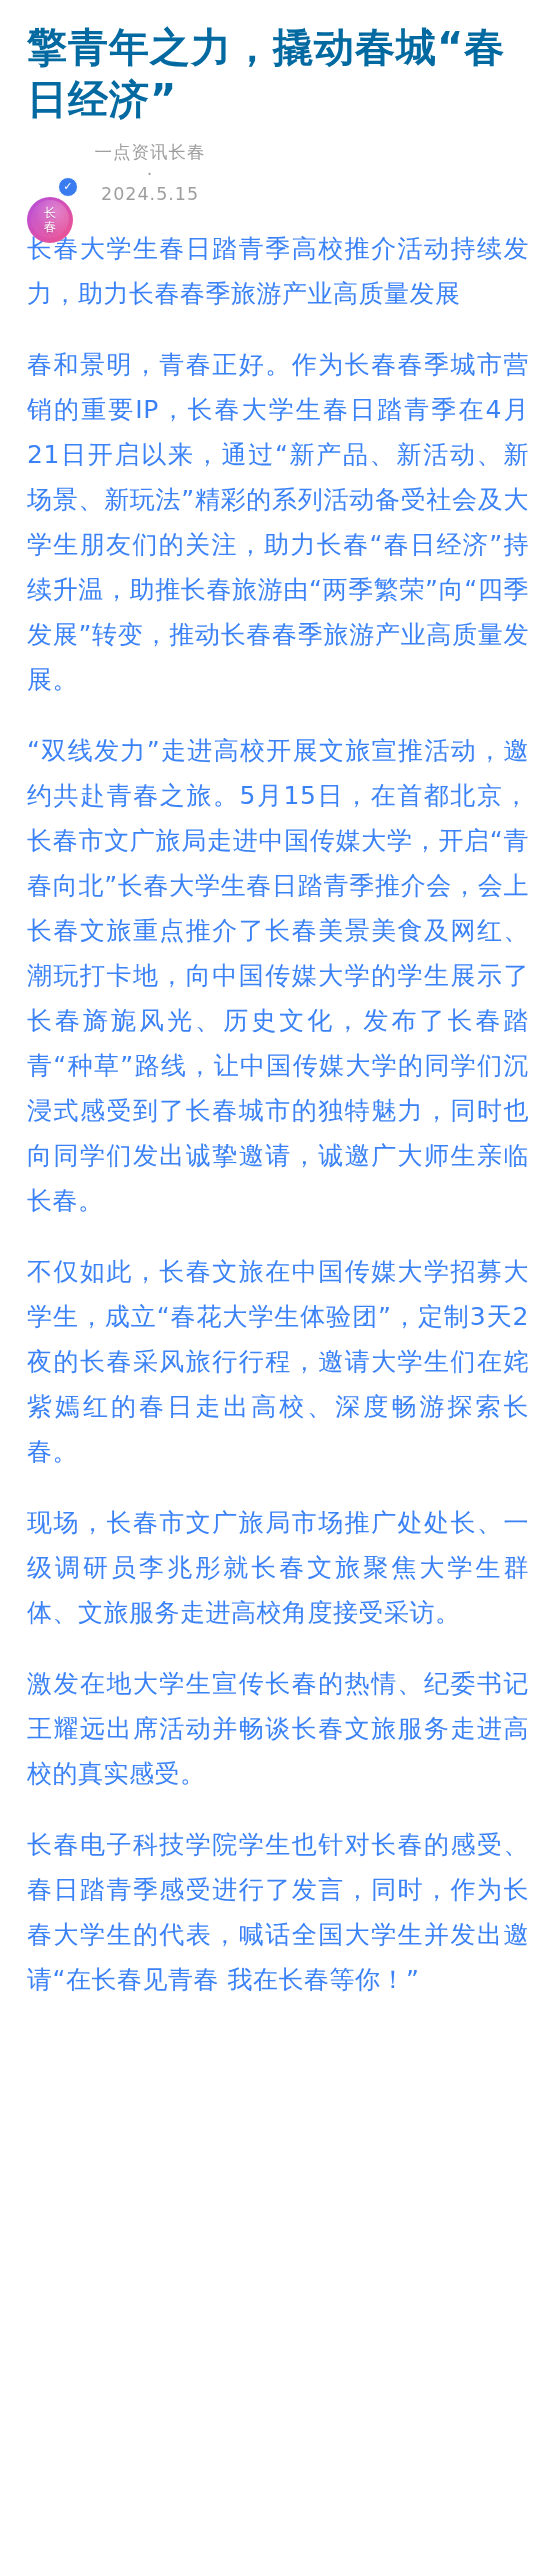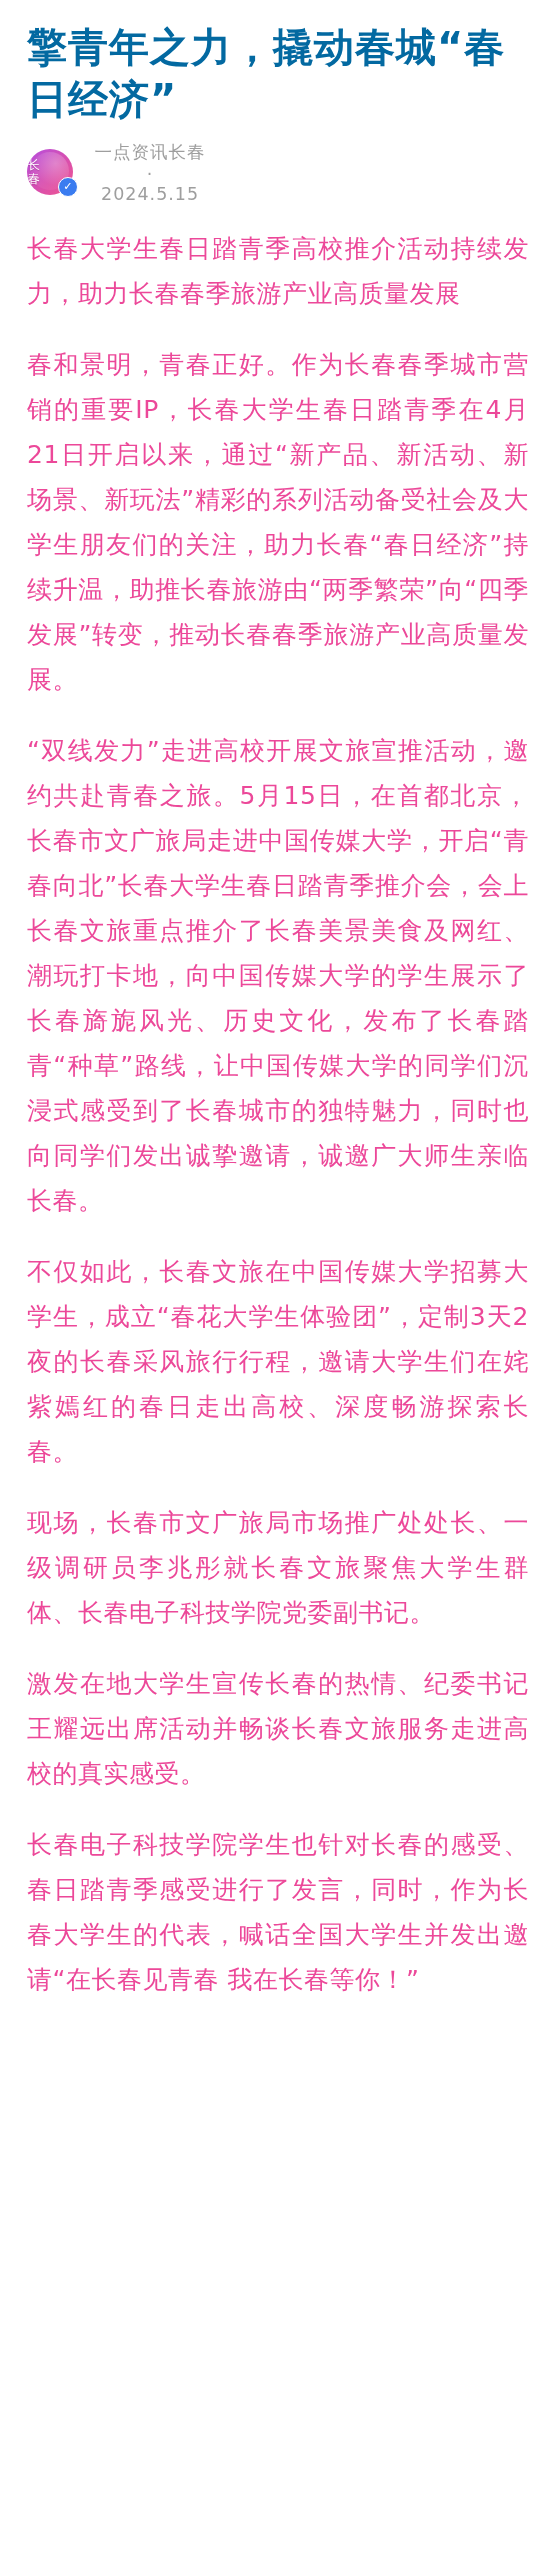--- a/index.html
+++ b/index.html
@@ -36,22 +36,24 @@
     flex: 0 0 auto;
     cursor: pointer;
   }
   .avatar {
     width: 46px;
     height: 46px;
     border-radius: 50%;
     background: linear-gradient(135deg, #b44fe0 0%, #d94fae 55%, #f0568d 100%);
     display: flex;
     align-items: center;
+    justify-content: center;
     position: relative;
     overflow: hidden;
+    margin-top: 48px;
   }
   .avatar::after {
     content: "";
     position: absolute;
     left: 4.1px; top: 3.1px; right: 4.1px; bottom: 5.2px;
     border-radius: 50%;
     background: radial-gradient(circle at 65% 30%, rgba(255,255,255,0.30), rgba(255,255,255,0.06) 60%);
   }
   .avatar-text {
     position: relative;
@@ -92,21 +94,21 @@
   }
   .author-name { cursor: pointer; }
   .meta-sep { margin: 0 11.3px; }
   .article-body { margin-top: 30px; }
   .article-body p {
     font-size: 25px;
     line-height: 45px;
     letter-spacing: 0.5px;
     text-align: justify;
     margin: 16px 0 26px 0;
-    color: #ec4899;
+    color: #3b82f6;
   }
 </style>
 </head>
 <body>
 
 <div class="page">
 
   <h1 class="article-title">擎青年之力，撬动春城“春日经济”</h1>
 
   <div class="author-row">
@@ -122,20 +124,20 @@
       <span class="pub-date">2024.5.15</span>
     </div>
   </div>
 
   <div class="article-body">
     <p>长春大学生春日踏青季高校推介活动持续发力，助力长春春季旅游产业高质量发展</p>
     <div>
         <p>春和景明，青春正好。作为长春春季城市营销的重要IP，长春大学生春日踏青季在4月21日开启以来，通过“新产品、新活动、新场景、新玩法”精彩的系列活动备受社会及大学生朋友们的关注，助力长春“春日经济”持续升温，助推长春旅游由“两季繁荣”向“四季发展”转变，推动长春春季旅游产业高质量发展。</p>
         <p>“双线发力”走进高校开展文旅宣推活动，邀约共赴青春之旅。5月15日，在首都北京，长春市文广旅局走进中国传媒大学，开启“青春向北”长春大学生春日踏青季推介会，会上长春文旅重点推介了长春美景美食及网红、潮玩打卡地，向中国传媒大学的学生展示了长春旖旎风光、历史文化，发布了长春踏青“种草”路线，让中国传媒大学的同学们沉浸式感受到了长春城市的独特魅力，同时也向同学们发出诚挚邀请，诚邀广大师生亲临长春。</p>
         <p>不仅如此，长春文旅在中国传媒大学招募大学生，成立“春花大学生体验团”，定制3天2夜的长春采风旅行行程，邀请大学生们在姹紫嫣红的春日走出高校、深度畅游探索长春。</p>
-        <p>现场，长春市文广旅局市场推广处处长、一级调研员李兆彤就长春文旅聚焦大学生群体、长春电子科技学院党委副书记。</p>
+        <p>现场，长春市文广旅局市场推广处处长、一级调研员李兆彤就长春文旅聚焦大学生群体、文旅服务走进高校角度接受采访。</p>
         <p>激发在地大学生宣传长春的热情、纪委书记王耀远出席活动并畅谈长春文旅服务走进高校的真实感受。</p>
         <p>长春电子科技学院学生也针对长春的感受、春日踏青季感受进行了发言，同时，作为长春大学生的代表，喊话全国大学生并发出邀请“在长春见青春 我在长春等你！”</p>
       </div>
   </div>
 
 </div>
 
 
 </body></html>

